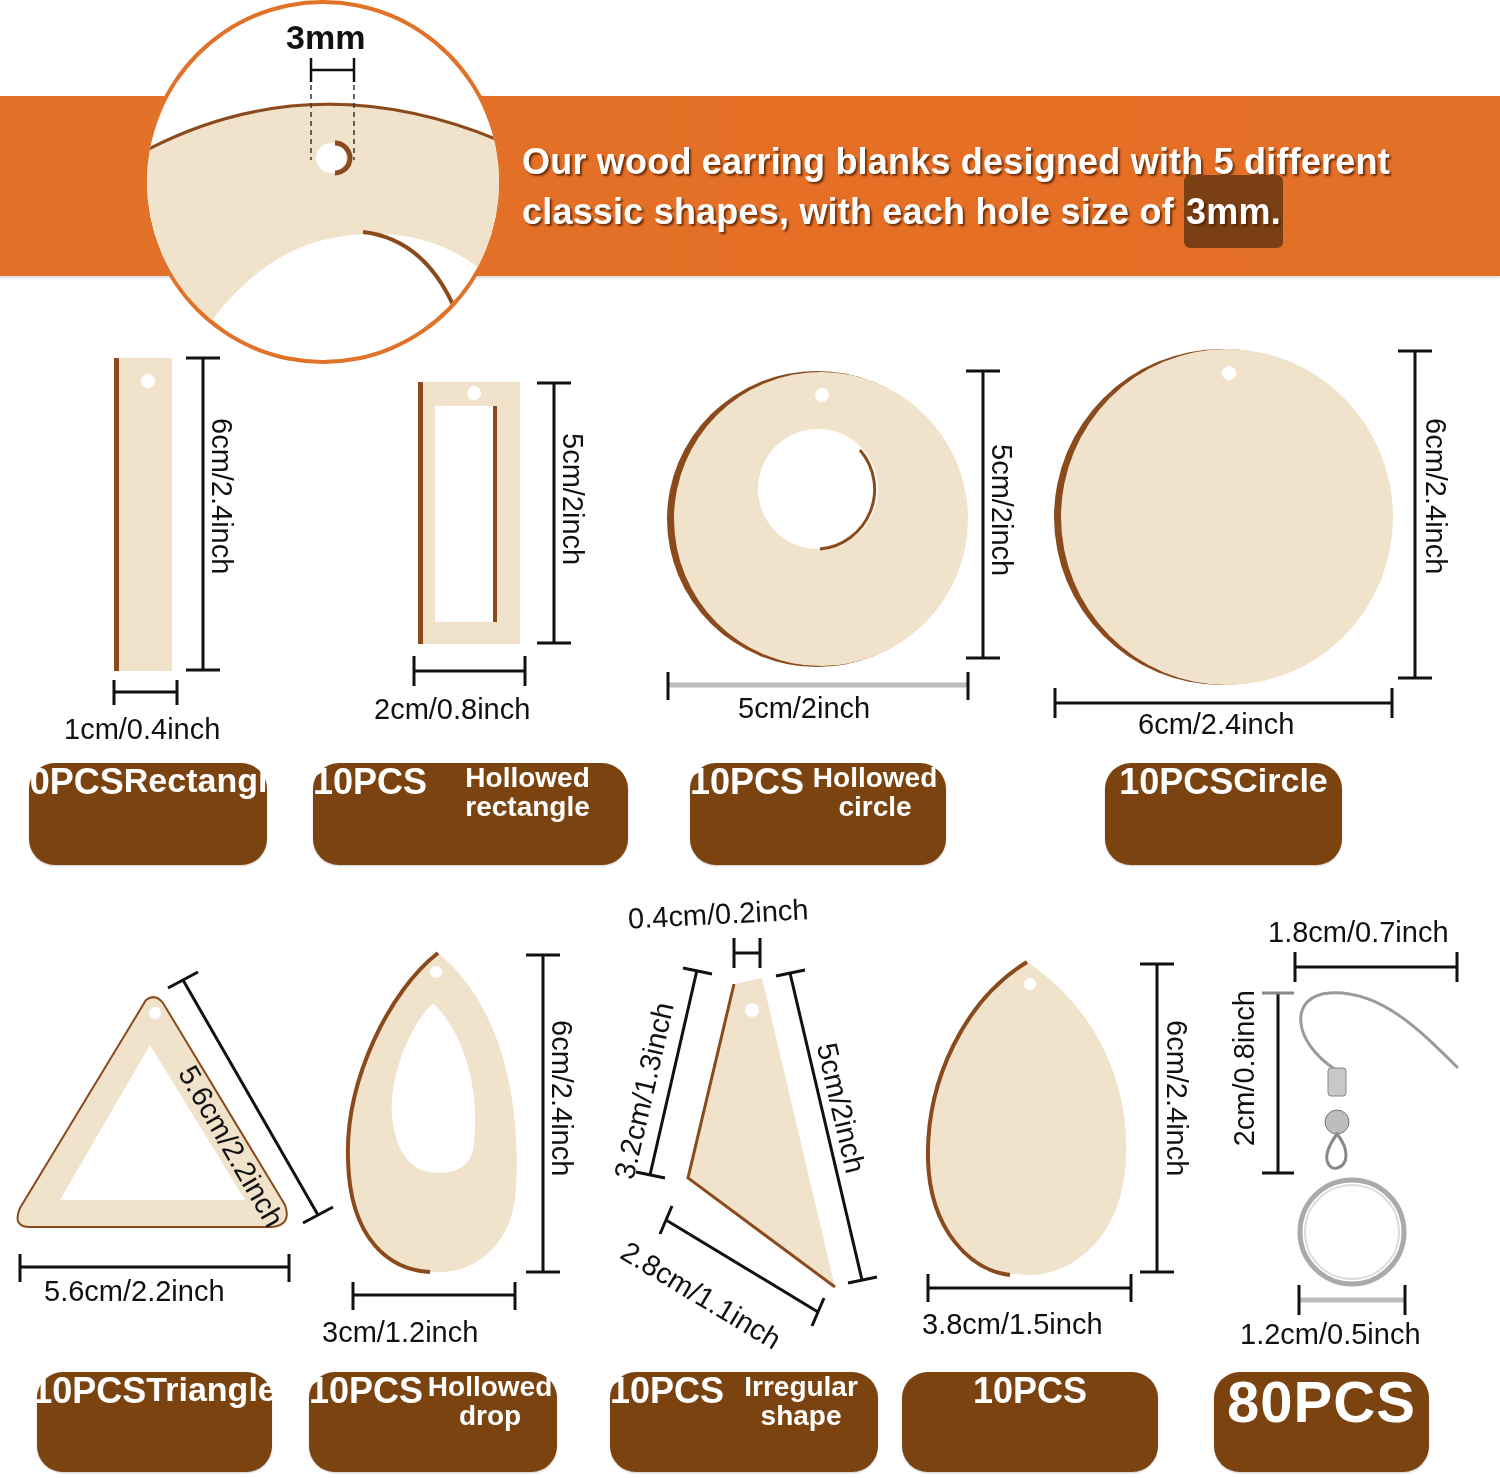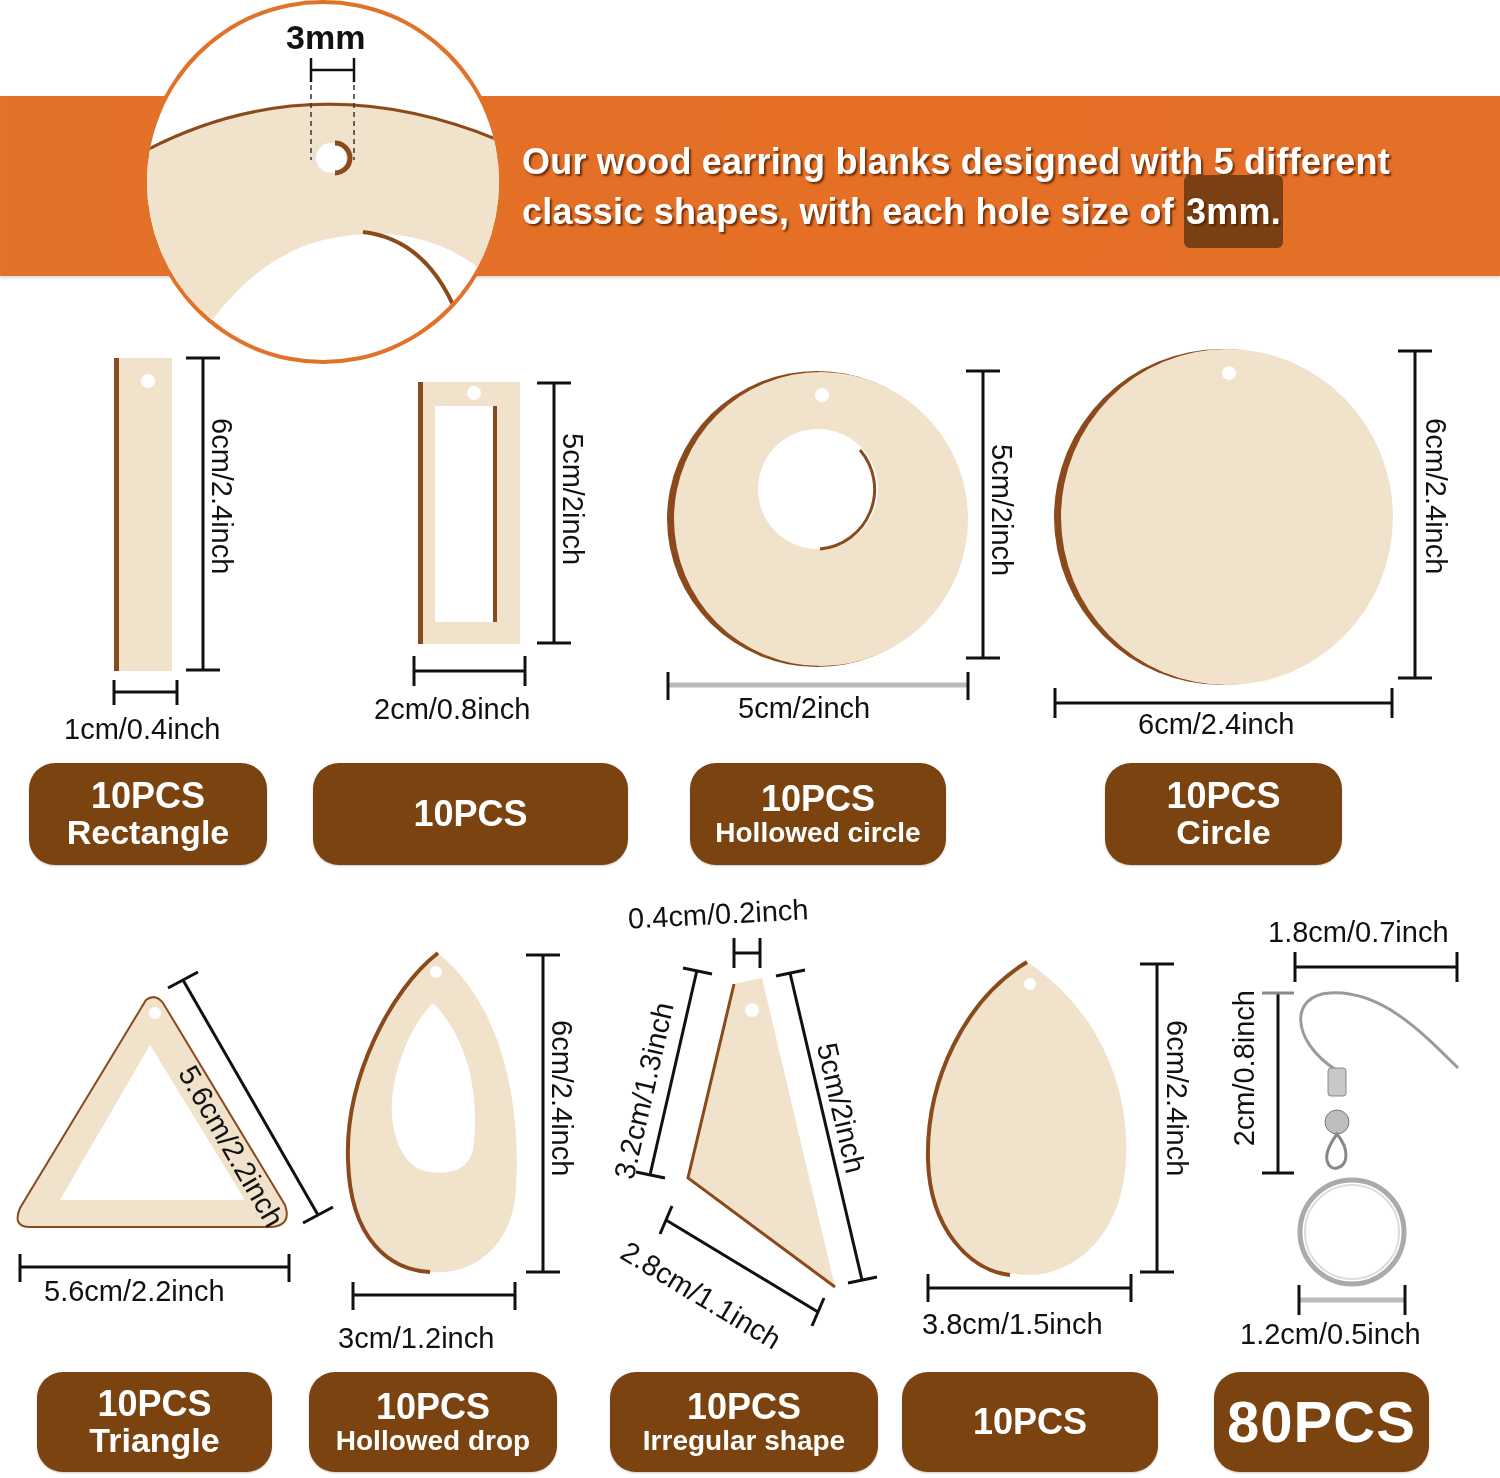--- a/index.html
+++ b/index.html
@@ -4,21 +4,21 @@
   <style>
     html, body { margin:0; padding:0; background:#ffffff; }
     body { width:1500px; height:1478px; position:relative; overflow:hidden; font-family:"Liberation Sans", sans-serif; }
     .abs { position:absolute; }
     .banner { left:0; top:96px; width:1500px; height:180px; background:linear-gradient(90deg,#e2712a,#e56f25 60%,#e46f27); box-shadow:0 2px 3px rgba(0,0,0,0.15); }
     .headline { left:522px; top:137px; width:970px; color:#fff; font-weight:bold; font-size:36px; line-height:50px; letter-spacing:0.2px; text-shadow:2px 2px 2px rgba(80,30,0,0.8); }
     .hl-mark { background:#7a3f12; border-radius:6px; padding:16px 2px; }
     .magnifier { left:143px; top:0; width:360px; height:364px; border-radius:50%; border:4px solid #e07229; box-sizing:border-box; background:#fff; overflow:hidden; }
     .dim { color:#111; font-size:29px; white-space:nowrap; }
     .vdim { writing-mode:vertical-rl; }
-    .badge { background:#7a430f; color:#fff; border-radius:26px; text-align:center; font-weight:bold; box-shadow:0 1px 2px rgba(0,0,0,0.2); display:flex; flex-direction:column; justify-content:center; line-height:1.05; }
+    .badge { background:#7a430f; color:#fff; border-radius:26px; text-align:center; font-weight:bold; box-shadow:0 1px 2px rgba(0,0,0,0.2); display:flex; flex-direction:row; justify-content:center; line-height:1.05; }
     .badge .qty { font-size:36px; }
     .badge .nm { font-size:34px;text-align:center; }
     .badge .nm.small { font-size:28px; }
     .badge .big { font-size:58px; letter-spacing:1px; }
     svg { position:absolute; overflow:visible; }
   </style>
 </head>
 <body>
 
 <div class="abs banner"></div>
@@ -105,20 +105,21 @@
 <div class="abs dim" style="left:738px;top:692px;">5cm/2inch</div>
 <div class="abs dim vdim" style="left:1419px;top:418px;">6cm/2.4inch</div>
 <div class="abs dim" style="left:1138px;top:708px;">6cm/2.4inch</div>
 
 <div class="abs badge" style="left:29px;top:763px;width:238px;height:102px;">
   <span class="qty">10PCS</span>
   <span class="nm">Rectangle</span>
 </div>
 <div class="abs badge" style="left:313px;top:763px;width:315px;height:102px;">
   <span class="qty">10PCS</span>
+  <span class="nm small">Hollowed rectangle</span>
 </div>
 <div class="abs badge" style="left:690px;top:763px;width:256px;height:102px;">
   <span class="qty">10PCS</span>
   <span class="nm small">Hollowed circle</span>
 </div>
 <div class="abs badge" style="left:1105px;top:763px;width:237px;height:102px;">
   <span class="qty">10PCS</span>
   <span class="nm">Circle</span>
 </div>
 
@@ -196,21 +197,21 @@
     <circle cx="1352" cy="1232" r="47" stroke="#ddd" stroke-width="2" fill="none"></circle>
     <line x1="1299" y1="1300" x2="1405" y2="1300" stroke="#bbb" stroke-width="5"></line>
     <line x1="1299" y1="1285" x2="1299" y2="1315" stroke="#111" stroke-width="3"></line>
     <line x1="1405" y1="1285" x2="1405" y2="1315" stroke="#111" stroke-width="3"></line>
   </g>
 </svg>
 
 <div class="abs dim" style="left:200px;top:1060px;transform:rotate(60deg);transform-origin:left top;">5.6cm/2.2inch</div>
 <div class="abs dim" style="left:44px;top:1275px;">5.6cm/2.2inch</div>
 <div class="abs dim vdim" style="left:545px;top:1020px;">6cm/2.4inch</div>
-<div class="abs dim" style="left:338px;top:1316px;margin-top:6px;">3cm/1.2inch</div>
+<div class="abs dim" style="left:322px;top:1316px;">3cm/1.2inch</div>
 <div class="abs dim" style="left:628px;top:898px;transform:rotate(-3deg);">0.4cm/0.2inch</div>
 <div class="abs dim" style="left:608px;top:1175px;transform:rotate(-77deg);transform-origin:left top;">3.2cm/1.3inch</div>
 <div class="abs dim" style="left:842px;top:1040px;transform:rotate(77deg);transform-origin:left top;">5cm/2inch</div>
 <div class="abs dim" style="left:632px;top:1235px;transform:rotate(31deg);transform-origin:left top;">2.8cm/1.1inch</div>
 <div class="abs dim vdim" style="left:1160px;top:1020px;">6cm/2.4inch</div>
 <div class="abs dim" style="left:922px;top:1308px;">3.8cm/1.5inch</div>
 <div class="abs dim" style="left:1268px;top:916px;">1.8cm/0.7inch</div>
 <div class="abs dim vdim" style="left:1228px;top:990px;transform:rotate(180deg);">2cm/0.8inch</div>
 <div class="abs dim" style="left:1240px;top:1318px;">1.2cm/0.5inch</div>
 

